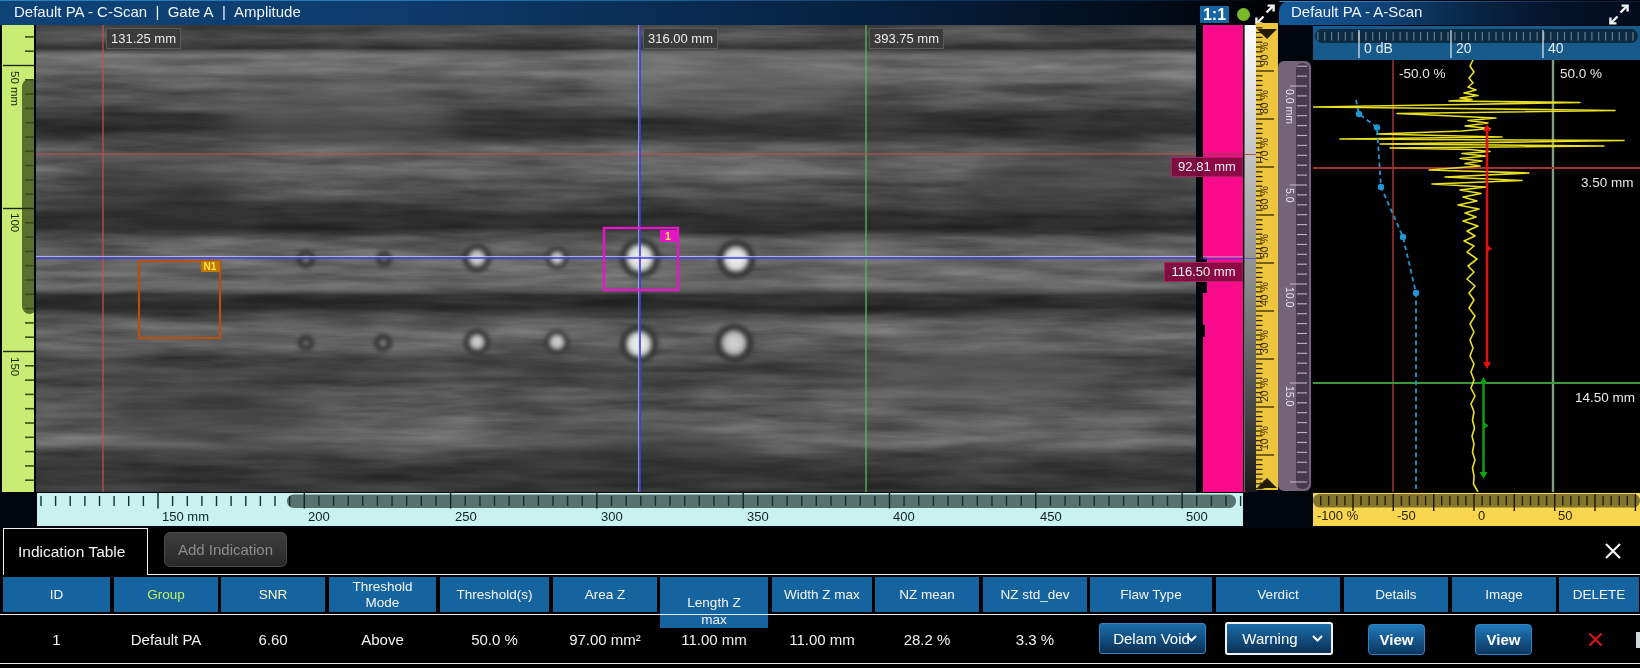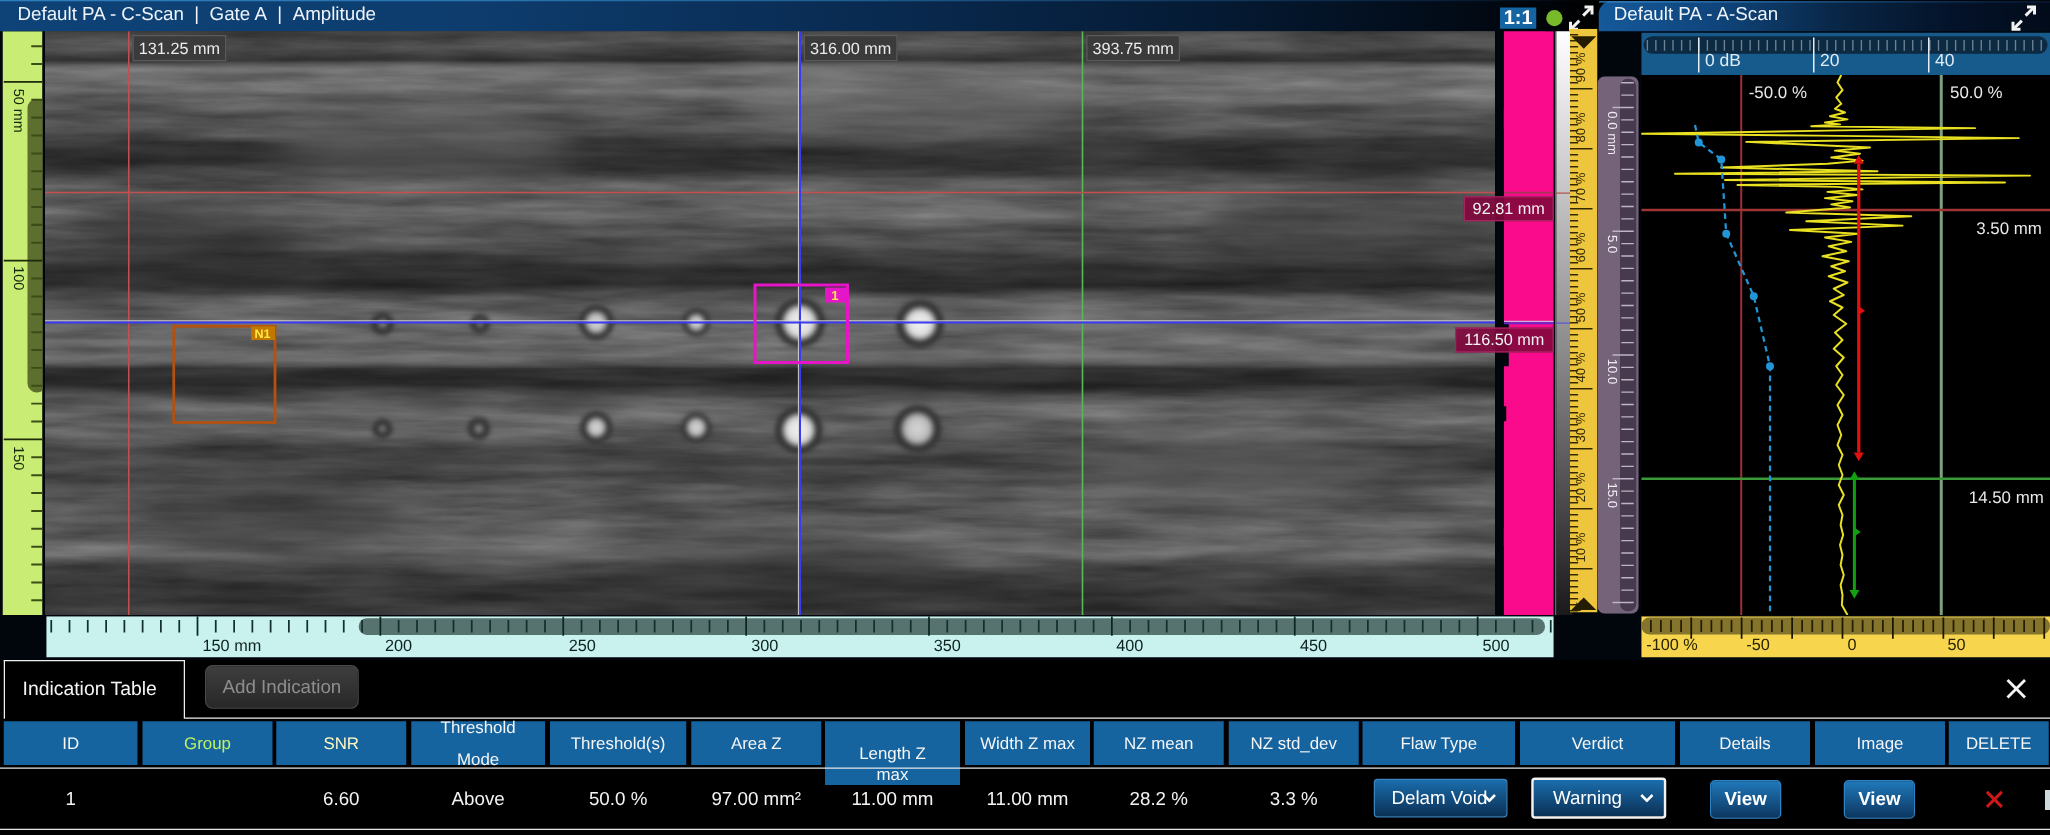--- a/index.html
+++ b/index.html
@@ -594,21 +594,21 @@
       <div style="position:absolute;left:3px;top:49px;width:107px;height:35px;background:#15639f;color:#f6f6f6;font-size:13.5px;text-align:center;line-height:35px;display:flex;align-items:center;justify-content:center">
         <span style="line-height:17px">ID</span>
       </div>
       <div style="position:absolute;left:114px;top:49px;width:104px;height:35px;background:#15639f;color:#bef264;font-size:13.5px;text-align:center;line-height:35px;display:flex;align-items:center;justify-content:center">
         <span style="line-height:17px">Group</span>
       </div>
       <div style="position:absolute;left:221px;top:49px;width:104px;height:35px;background:#15639f;color:#fef9c3;font-size:13.5px;text-align:left;line-height:35px;display:flex;align-items:center;justify-content:center">
         <span style="line-height:17px">SNR</span>
       </div>
       <div style="position:absolute;left:329px;top:49px;width:107px;height:35px;background:#15639f;color:#f6f6f6;font-size:13.5px;text-align:center;line-height:17px;padding-top:0px;display:flex;align-items:center;justify-content:center">
-        <span style="line-height:26px">Threshold<br>Mode</span>
+        <span style="line-height:16px">Threshold<br>Mode</span>
       </div>
       <div style="position:absolute;left:440px;top:49px;width:109px;height:35px;background:#15639f;color:#f6f6f6;font-size:13.5px;text-align:center;line-height:35px;display:flex;align-items:center;justify-content:center">
         <span style="line-height:17px">Threshold(s)</span>
       </div>
       <div style="position:absolute;left:553px;top:49px;width:104px;height:35px;background:#15639f;color:#f6f6f6;font-size:13.5px;text-align:center;line-height:35px;display:flex;align-items:center;justify-content:center">
         <span style="line-height:17px">Area Z</span>
       </div>
       <div style="position:absolute;left:660px;top:49px;width:108px;height:35px;background:#15639f;color:#f6f6f6;font-size:13.5px;text-align:center;line-height:17px;padding-top:16px;display:flex;align-items:center;justify-content:center">
         <span style="line-height:17px">Length Z<br>max</span>
       </div>
@@ -631,20 +631,21 @@
         <span style="line-height:17px">Details</span>
       </div>
       <div style="position:absolute;left:1452px;top:49px;width:104px;height:35px;background:#15639f;color:#f6f6f6;font-size:13.5px;text-align:center;line-height:35px;display:flex;align-items:center;justify-content:center">
         <span style="line-height:17px">Image</span>
       </div>
       <div style="position:absolute;left:1559px;top:49px;width:80px;height:35px;background:#15639f;color:#f6f6f6;font-size:13.5px;text-align:center;line-height:35px;display:flex;align-items:center;justify-content:center">
         <span style="line-height:17px">DELETE</span>
       </div>
       <div style="position:absolute;left:0;top:85.5px;width:1640px;height:1.5px;background:#e8e8e8"></div>
       <div style="position:absolute;left:3px;top:89px;width:107px;height:45px;color:#f2f2f2;font-size:15px;display:flex;align-items:center;justify-content:center">1</div>
+      <div style="position:absolute;left:114px;top:89px;width:104px;height:45px;color:#f2f2f2;font-size:15px;display:flex;align-items:center;justify-content:center">Default PA</div>
       <div style="position:absolute;left:221px;top:89px;width:104px;height:45px;color:#f2f2f2;font-size:15px;display:flex;align-items:center;justify-content:center">6.60</div>
       <div style="position:absolute;left:329px;top:89px;width:107px;height:45px;color:#f2f2f2;font-size:15px;display:flex;align-items:center;justify-content:center">Above</div>
       <div style="position:absolute;left:440px;top:89px;width:109px;height:45px;color:#f2f2f2;font-size:15px;display:flex;align-items:center;justify-content:center">50.0 %</div>
       <div style="position:absolute;left:553px;top:89px;width:104px;height:45px;color:#f2f2f2;font-size:15px;display:flex;align-items:center;justify-content:center">97.00 mm²</div>
       <div style="position:absolute;left:660px;top:89px;width:108px;height:45px;color:#f2f2f2;font-size:15px;display:flex;align-items:center;justify-content:center">11.00 mm</div>
       <div style="position:absolute;left:772px;top:89px;width:100px;height:45px;color:#f2f2f2;font-size:15px;display:flex;align-items:center;justify-content:center">11.00 mm</div>
       <div style="position:absolute;left:875px;top:89px;width:104px;height:45px;color:#f2f2f2;font-size:15px;display:flex;align-items:center;justify-content:center">28.2 %</div>
       <div style="position:absolute;left:983px;top:89px;width:104px;height:45px;color:#f2f2f2;font-size:15px;display:flex;align-items:center;justify-content:center">3.3 %</div>
       <div style="position:absolute;left:1099px;top:95px;width:107px;height:31px;box-sizing:border-box;background:linear-gradient(#1a6dac,#0b3055);border:1px solid #3a85c0;border-radius:3px;color:#fff;font-size:15px;display:flex;align-items:center;justify-content:center">
         <span style="margin-right:2px">Delam Void</span>

